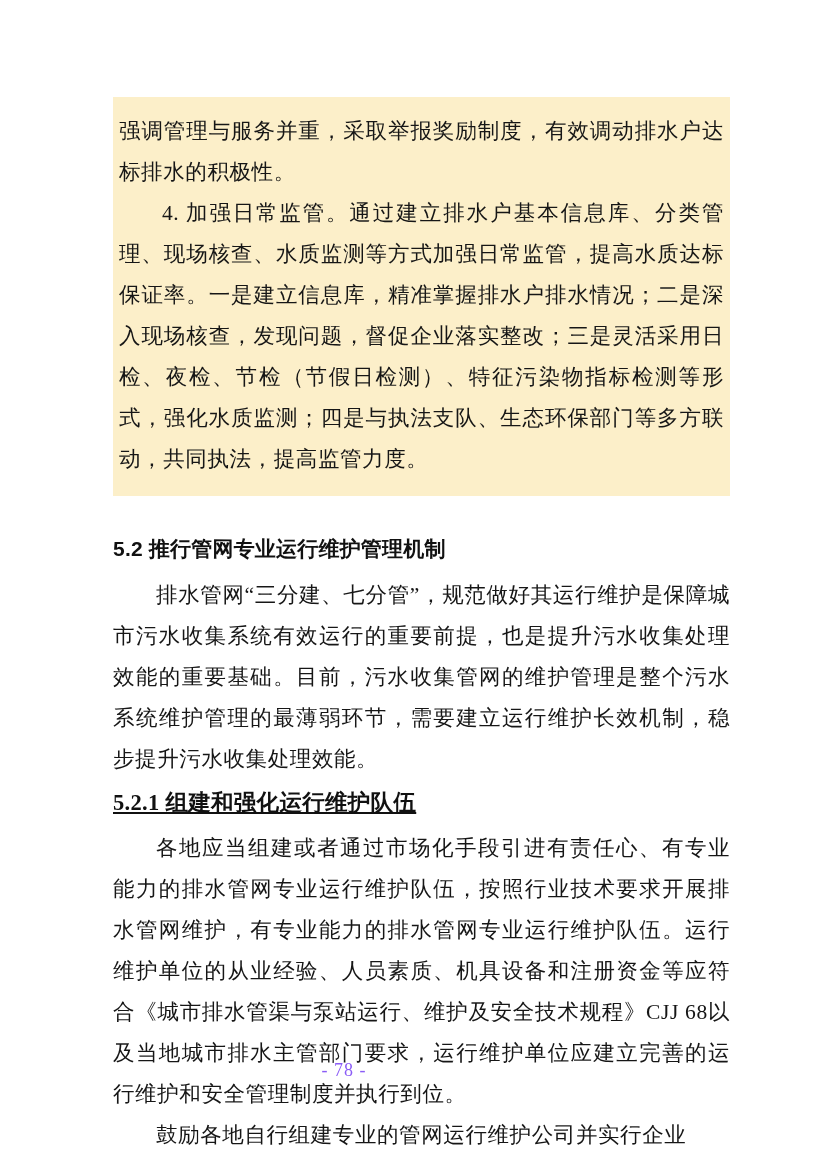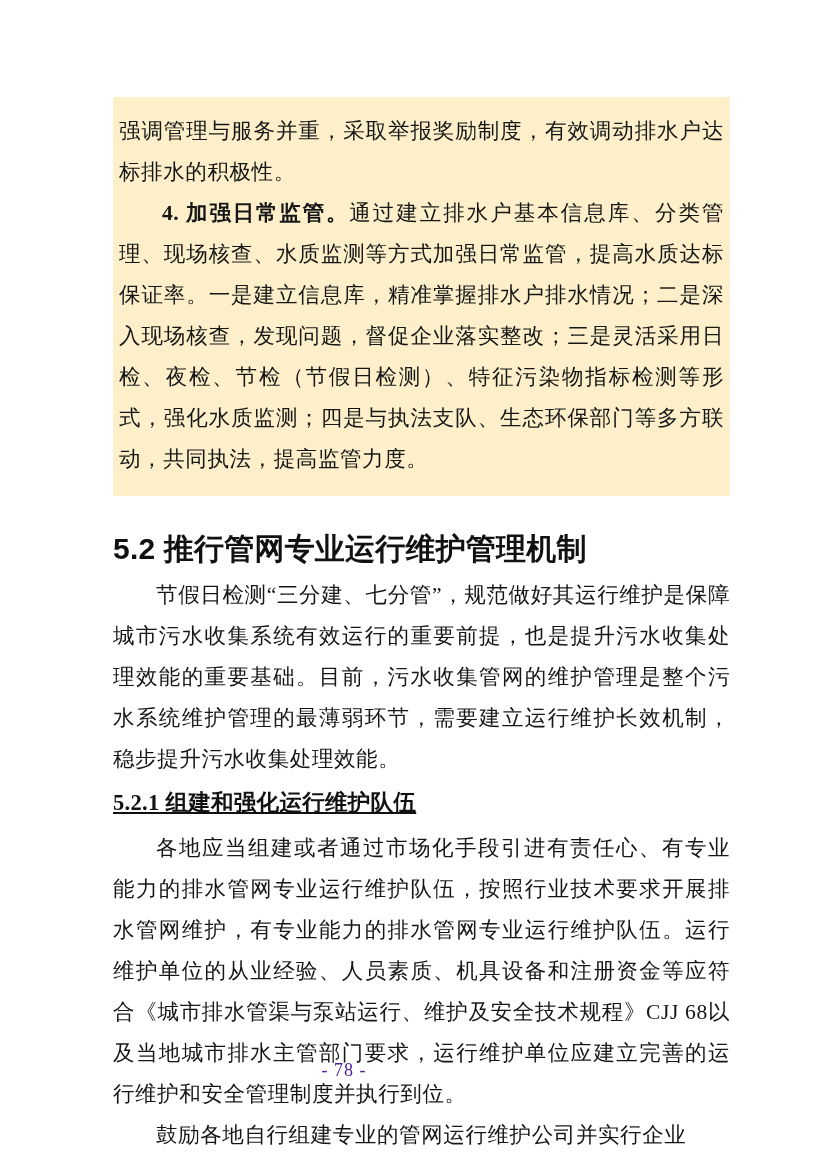--- a/index.html
+++ b/index.html
@@ -47,31 +47,31 @@
     text-align: justify;
     text-justify: inter-ideograph;
     color: #161616;
   }
 
   p.indent {
     text-indent: 2em;
   }
 
   .bold-run {
-    font-weight: bold;
+    font-weight: normal;
     letter-spacing: 0.4px;
     margin-top: 24px;
   }
 
   
   h2.h-522 {
     margin: 0;
     padding: 0;
     font-family: "Liberation Sans", "DejaVu Sans", sans-serif;
-    font-size: 30px;
+    font-size: 21px;
     font-weight: 600;
     line-height: 34px;
     letter-spacing: 0.2px;
     color: #111111;
   }
 
   h3.h-5221 {
     margin: 0;
     padding: 0;
     font-family: "Liberation Serif", "DejaVu Serif", serif;
@@ -90,21 +90,21 @@
 
   
   .footer {
     position: absolute;
     left: 0;
     top: 1060px;
     width: 688px;
     text-align: center;
     font-size: 18px;
     font-family: "Liberation Serif", "DejaVu Serif", serif;
-    color: #4c1d95;
+    color: #8b5cf6;
     letter-spacing: 1px;
   }
 </style>
 </head>
 <body>
 
 <div class="page">
 
   <div class="content">
 
@@ -115,21 +115,21 @@
       <p class="body-para indent"><span class="bold-run">4. 加强日常监管。</span><span>通过建立排水户基本信息库、分类管理、现场核查、水质监测等方式加强日常监管，提高水质达标保证率。一是建立信息库，精准掌握排水户排水情况；二是深入现场核查，发现问题，督促企业落实整改；三是灵活采用日检、夜检、节检（节假日检测）、特征污染物指标检测等形式，强化水质监测；四是与执法支队、生态环保部门等多方联动，共同执法，提高监管力度。</span></p>
 
     </div>
 
     <div class="gap-after-highlight"></div>
 
     <h2 class="h-522">5.2 推行管网专业运行维护管理机制</h2>
 
     <div class="gap-after-h522"></div>
 
-    <p class="body-para indent">节假日检测“三分建、七分管”，规范做好其运行维护是保障城市污水收集系统有效运行的重要前提，也是提升污水收集处理效能的重要基础。目前，污水收集管网的维护管理是整个污水系统维护管理的最薄弱环节，需要建立运行维护长效机制，稳步提升污水收集处理效能。</p>
+    <p class="body-para indent">排水管网“三分建、七分管”，规范做好其运行维护是保障城市污水收集系统有效运行的重要前提，也是提升污水收集处理效能的重要基础。目前，污水收集管网的维护管理是整个污水系统维护管理的最薄弱环节，需要建立运行维护长效机制，稳步提升污水收集处理效能。</p>
 
     <div class="gap-before-h5221"></div>
 
     <h3 class="h-5221">5.2.1 组建和强化运行维护队伍</h3>
 
     <div class="gap-after-h5221"></div>
 
     <p class="body-para indent">各地应当组建或者通过市场化手段引进有责任心、有专业能力的排水管网专业运行维护队伍，按照行业技术要求开展排水管网维护，有专业能力的排水管网专业运行维护队伍。运行维护单位的从业经验、人员素质、机具设备和注册资金等应符合《城市排水管渠与泵站运行、维护及安全技术规程》CJJ 68以及当地城市排水主管部门要求，运行维护单位应建立完善的运行维护和安全管理制度并执行到位。</p>
 
     <p class="body-para indent">鼓励各地自行组建专业的管网运行维护公司并实行企业</p>

